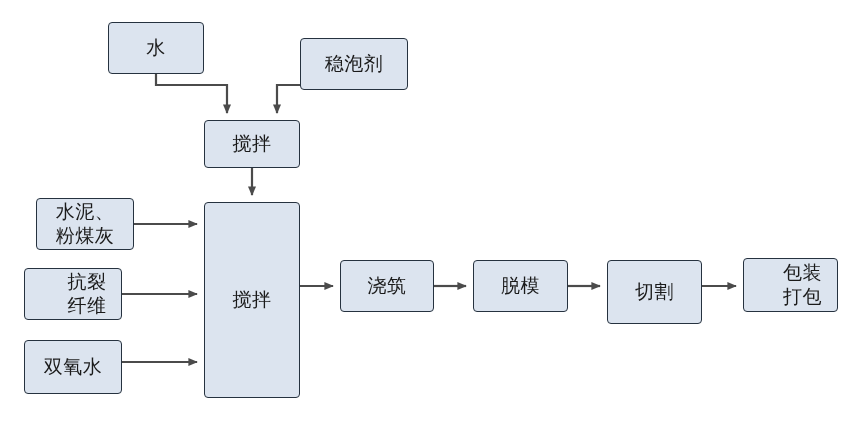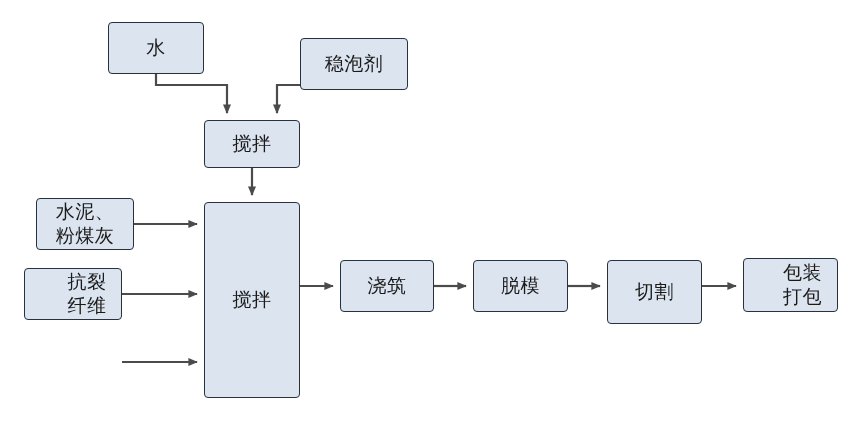--- a/index.html
+++ b/index.html
@@ -102,20 +102,21 @@
   <div class="node" style="left:300px; top:38px; width:108px; height:52px;">稳泡剂</div>
 
   <div class="node" style="left:204px; top:120px; width:96px; height:48px;">搅拌</div>
 
   <div class="node" style="left:24px; top:198px; width:98px; height:52px;margin-left:12px;">水泥、
 粉煤灰</div>
 
   <div class="node" style="left:24px; top:268px; width:98px; height:52px;padding-left:28px;">抗裂
 纤维</div>
 
+  <div class="node" style="left:24px; top:340px; width:98px; height:54px;">双氧水</div>
 
   <div class="node" style="left:204px; top:202px; width:96px; height:196px;">搅拌</div>
 
   <div class="node" style="left:473px; top:260px; width:95px; height:52px;">脱模</div>
 
   <div class="node" style="left:340px; top:260px; width:94px; height:52px;">浇筑</div>
 
   <div class="node" style="left:607px; top:260px; width:95px; height:64px;">切割</div>
 
   <div class="node" style="left:743px; top:258px; width:95px; height:54px;padding-left:24px;">包装

